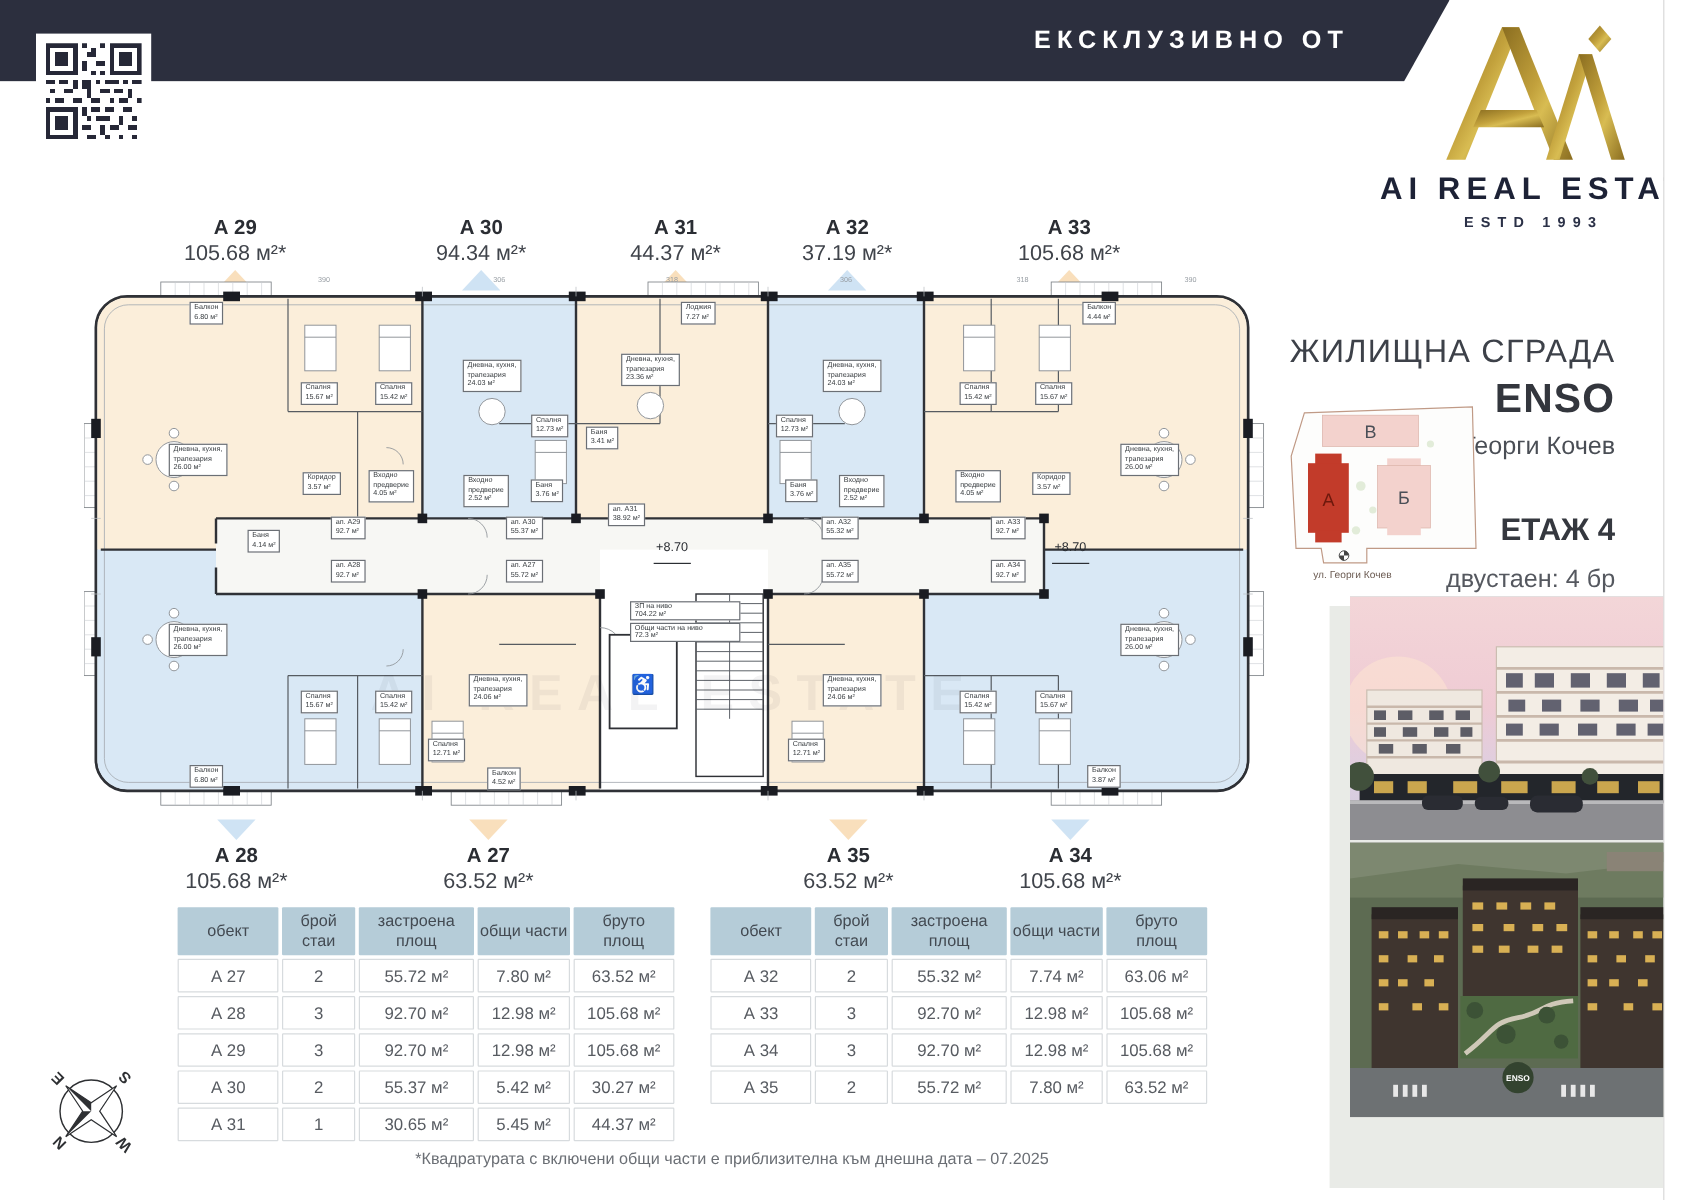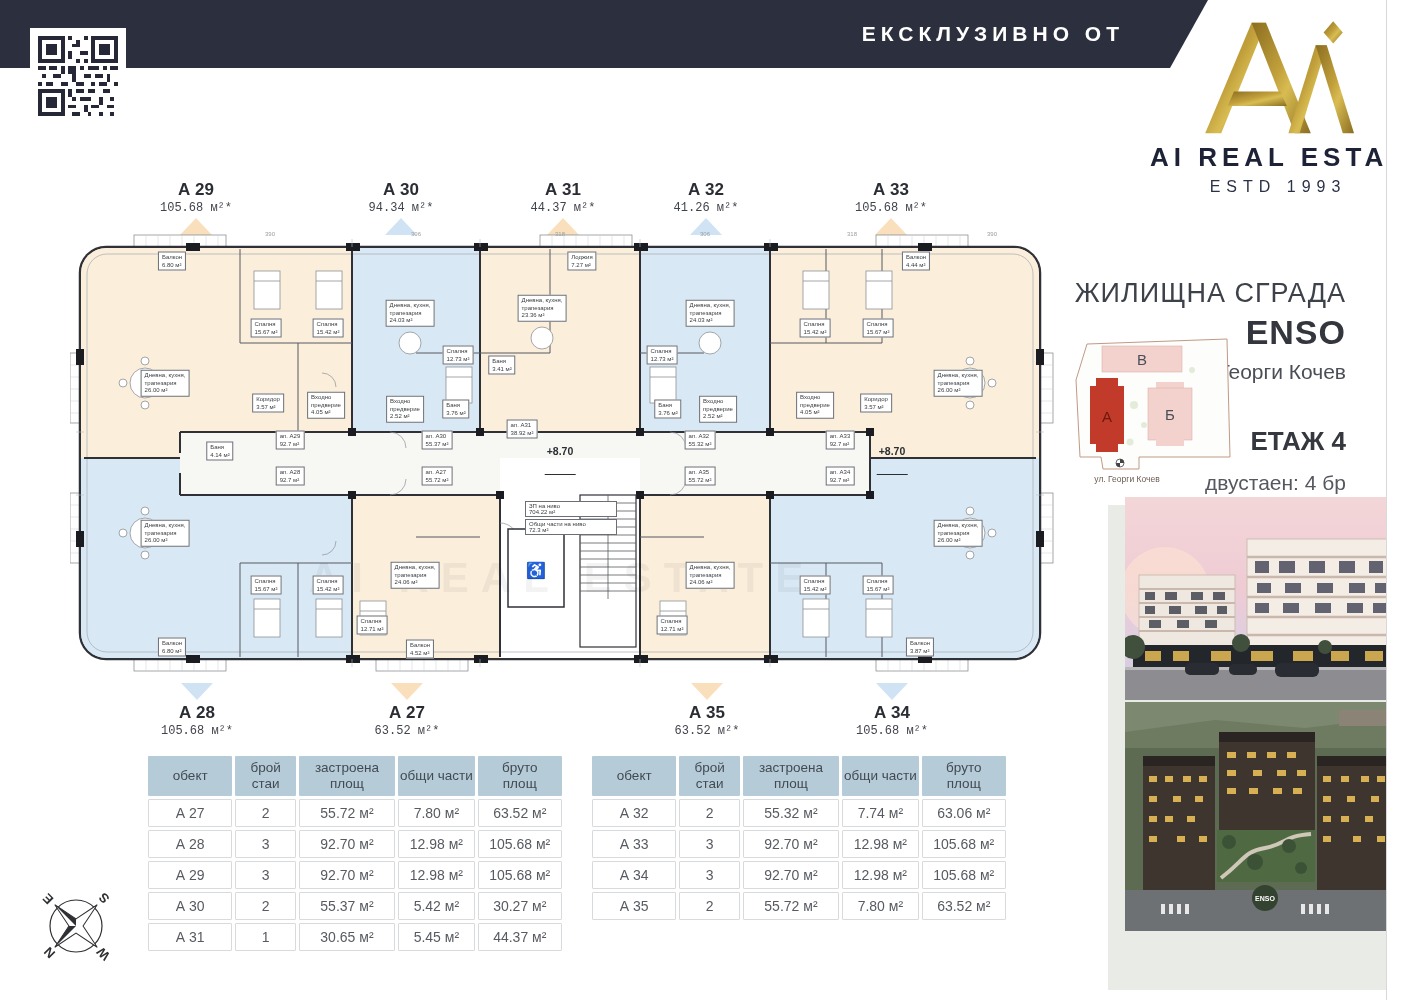--- a/index.html
+++ b/index.html
@@ -12,21 +12,21 @@
   .top-band{position:absolute;left:0;top:0;width:1413px;height:68px;background:var(--navy);
     clip-path:polygon(0 0,1208px 0,1170px 100%,0 100%);}
   .band-label{position:absolute;top:22px;right:262px;color:#fff;font-size:21px;font-weight:700;letter-spacing:5px;}
   .qr-tile{position:absolute;left:30px;top:28px;width:96px;height:96px;background:#fff;}
   .qr-tile svg{position:absolute;left:8px;top:8px;width:80px;height:80px;}
 
   
   .logo-block{position:absolute;left:1150px;top:18px;width:256px;height:192px;text-align:center;}
   .logo-mono{width:170px;height:120px;margin:0 auto;display:block;}
   .logo-name{font-size:26px;font-weight:700;letter-spacing:5px;color:#1d2236;margin-top:4px;white-space:nowrap;}
-  .logo-estd{font-size:16px;letter-spacing:6px;color:#2b3147;margin-top:5px;}
+  .logo-estd{font-size:12px;letter-spacing:6px;color:#2b3147;margin-top:5px;font-weight:bold;}
 
   
   .project-block{position:absolute;right:40px;top:278px;width:330px;text-align:right;color:#3d4149;}
   .p-type{font-size:27px;letter-spacing:1px;}
   .p-name{font-size:34px;font-weight:700;color:#33363d;margin-top:4px;letter-spacing:1px;}
   .p-addr{font-size:21px;color:#4a4e55;margin-top:8px;}
   .p-floor{font-size:26px;font-weight:700;margin-top:42px;color:#35383f;}
   .p-summary{list-style:none;margin:10px 0 0;padding:0;font-size:21px;color:#55585f;line-height:31px;}
 
   .sitemap{position:absolute;left:1072px;top:330px;width:165px;height:158px;}
@@ -37,34 +37,34 @@
 
   .site-footer{position:absolute;left:1108px;top:948px;width:297px;height:52px;display:flex;align-items:center;}
   .website{font-size:21px;color:var(--gold);letter-spacing:.5px;margin-left:30px;}
   .socials{display:flex;gap:8px;margin-left:14px;}
   .soc{width:27px;height:27px;border-radius:50%;background:#272a38;color:#fff;display:flex;align-items:center;justify-content:center;}
   .soc svg{width:15px;height:15px;}
 
   
   .unit-label{position:absolute;width:110px;text-align:center;}
   .u-name{font-size:17px;font-weight:700;color:#2a2d33;}
-  .u-area{font-size:12px;color:#40444b;margin-top:1px;font-family:Liberation Mono, monospace;}
+  .u-area{font-size:18px;color:#40444b;margin-top:1px;}
   .tri{width:0;height:0;margin:3px auto 0;}
   .tri.up{border-left:16px solid transparent;border-right:16px solid transparent;border-bottom:17px solid #eee;}
   .tri.down{border-left:16px solid transparent;border-right:16px solid transparent;border-top:17px solid #eee;margin-bottom:3px;}
 
   
   .plan-wrap{position:absolute;left:70px;top:233px;width:985px;height:450px;}
   .plan-wrap svg{position:absolute;left:0;top:0;}
   .plan-annotations{position:absolute;left:0;top:0;width:985px;height:450px;pointer-events:none;}
   .room-label,.corr-label{position:absolute;transform:translate(-50%,-50%);background:#fff;border:.5px solid #6b6f75;
     color:#3c4044;font-size:6px;line-height:1.25;padding:1px 3px;white-space:pre-line;text-align:left;}
   .corr-label{font-size:6px;}
-  .level-mark{position:absolute;transform:translate(-50%,-50%);font-size:10.5px;font-weight:700;color:#2b2e33;
-    border-bottom:1px solid #2b2e33;padding:0 2px 17px;}
+  .level-mark{position:absolute;transform:translate(-50%,-50%);font-size:10.5px;font-weight:400;color:#2b2e33;
+    border-bottom:1px solid #2b2e33;padding:0 2px 7px;}
   .dim-num{position:absolute;transform:translateX(-50%);font-size:6px;color:#9aa0a6;}
   .watermark{position:absolute;left:492px;top:345px;transform:translate(-50%,-50%);font-size:42px;font-weight:700;
     letter-spacing:12px;color:rgba(20,25,40,.05);white-space:nowrap;}
   .info-box{position:absolute;left:455px;top:268px;width:92px;font-size:6px;color:#3c4044;}
   .ib-row{background:#fff;border:.5px solid #6b6f75;padding:1px 3px;margin-bottom:2px;}
   .ib-row span{display:block;}
   .balc rect{fill:#fff;stroke:#7d8287;stroke-width:.7;}
   .balc path{stroke:#c9cdd1;stroke-width:.5;}
   .furn{stroke:#8d9196;stroke-width:.8;fill:#fff;}
   .doors{stroke:#8d9196;stroke-width:.7;fill:none;}
@@ -382,21 +382,21 @@
     <div class="u-area">94.34 м²*</div>
     <div class="tri up" style="border-bottom-color: rgb(207, 227, 244); border-top-color: rgb(207, 227, 244);"></div>
   </div>
   <div class="unit-label" style="left:508px;top:180px">
     <div class="u-name">А 31</div>
     <div class="u-area">44.37 м²*</div>
     <div class="tri up" style="border-bottom-color: rgb(249, 223, 188); border-top-color: rgb(249, 223, 188);"></div>
   </div>
   <div class="unit-label" style="left:651px;top:180px">
     <div class="u-name">А 32</div>
-    <div class="u-area">41.26 м²*</div>
+    <div class="u-area">37.19 м²*</div>
     <div class="tri up" style="border-bottom-color: rgb(207, 227, 244); border-top-color: rgb(207, 227, 244);"></div>
   </div>
   <div class="unit-label" style="left:836px;top:180px">
     <div class="u-name">А 33</div>
     <div class="u-area">105.68 м²*</div>
     <div class="tri up" style="border-bottom-color: rgb(249, 223, 188); border-top-color: rgb(249, 223, 188);"></div>
   </div>
 
   <div class="unit-label" style="left:142px;top:680px">
     <div class="tri down" style="border-bottom-color: rgb(207, 227, 244); border-top-color: rgb(207, 227, 244);"></div>
@@ -810,20 +810,21 @@
         <tr>
           <td>А 35</td>
           <td>2</td>
           <td>55.72 м²</td>
           <td>7.80 м²</td>
           <td>63.52 м²</td>
         </tr>
       </tbody>
     </table>
 
+  <div class="footnote">*Квадратурата с включени общи части е приблизителна към днешна дата – 07.2025</div>
 
   <div class="compass">
     <svg viewBox="-50 -50 100 100">
       <g transform="rotate(-135)" stroke="#2e3033" fill="none">
         <circle r="26" stroke-width="1.2"></circle>
         <polygon points="0,-30 5,-5 30,0 5,5 0,30 -5,5 -30,0 -5,-5" stroke-width="1" fill="#fff"></polygon>
         <path d="M0,-30 L5,-5 L0,0 Z M30,0 L5,5 L0,0 Z" fill="#2e3033" stroke="none"></path>
         <g font-size="13" font-weight="bold" fill="#2e3033" stroke="none" text-anchor="middle">
           <text x="0" y="-33">N</text>
           <text x="39" y="4">E</text>

